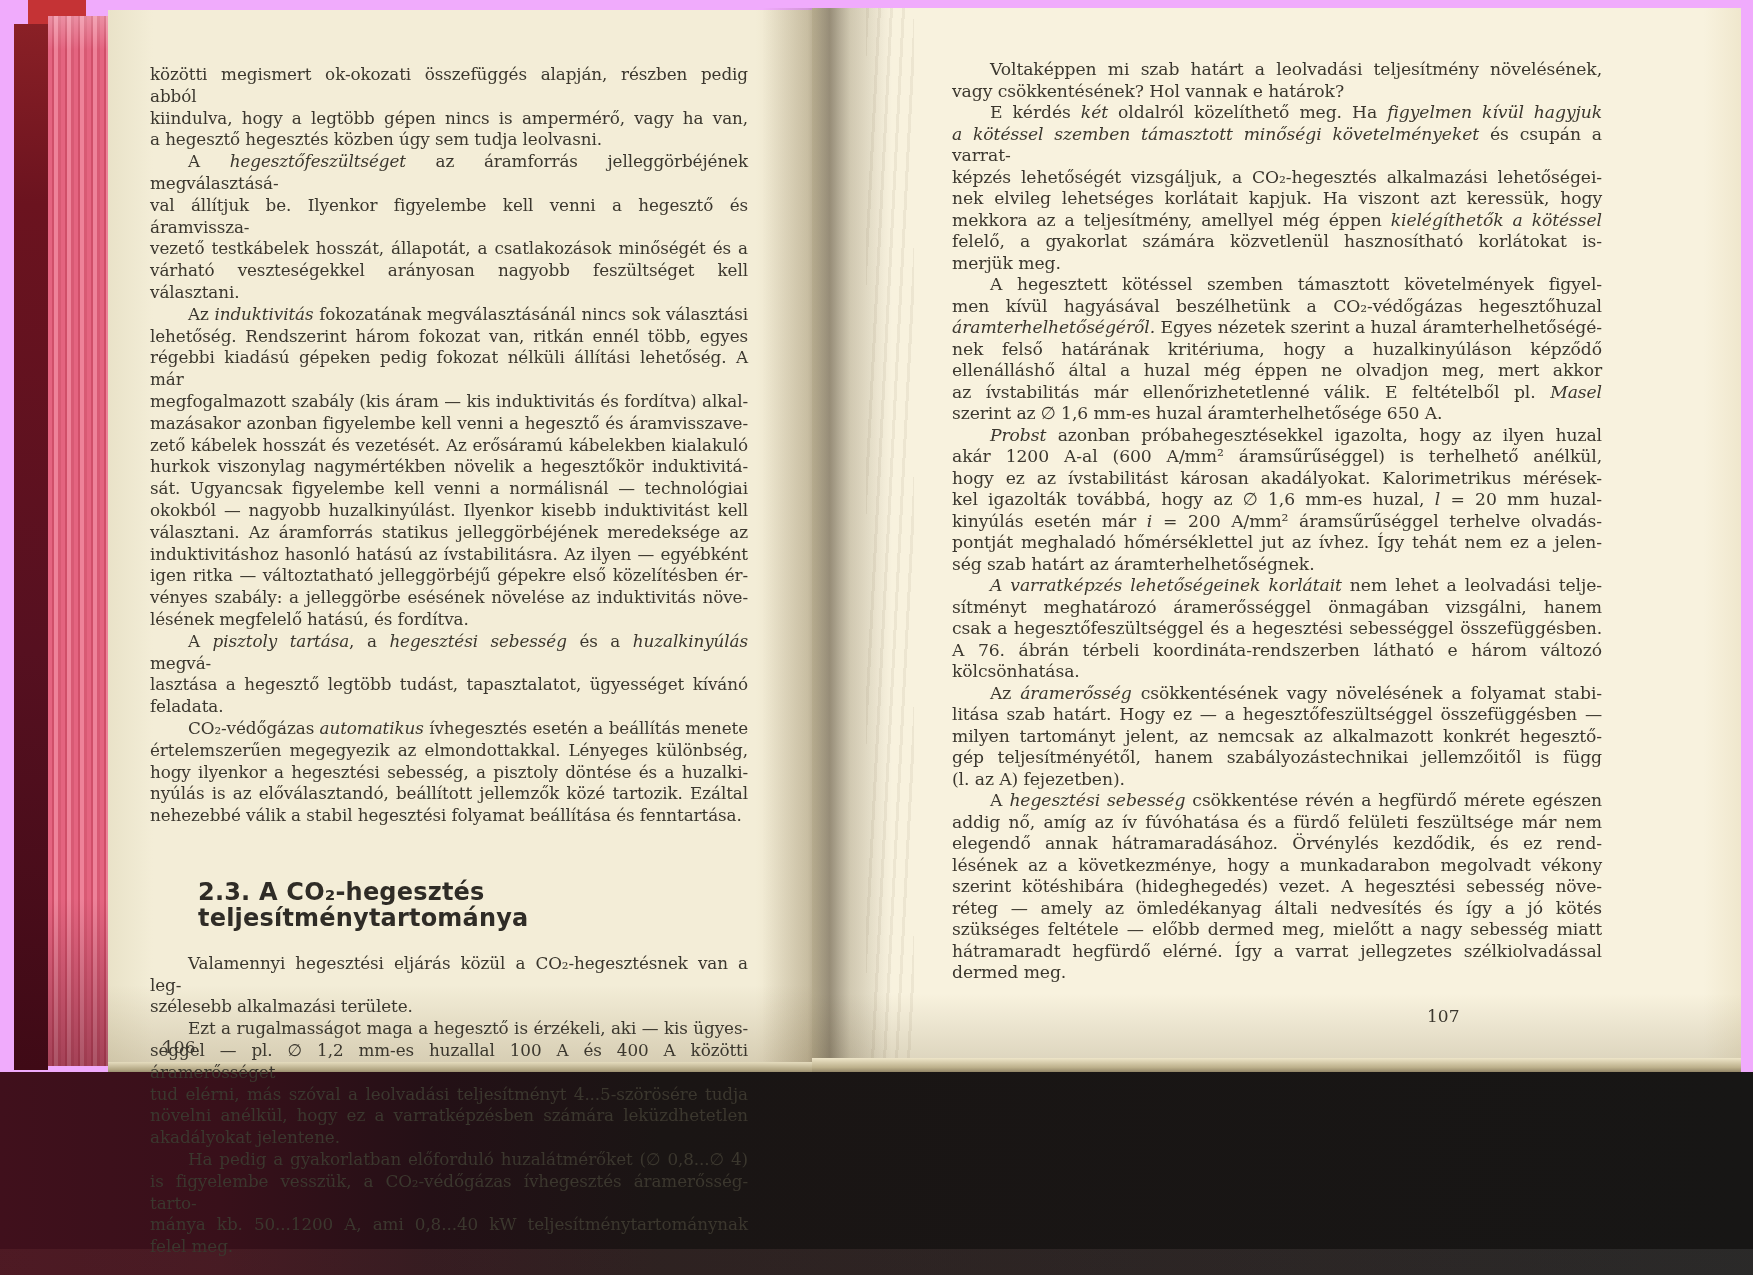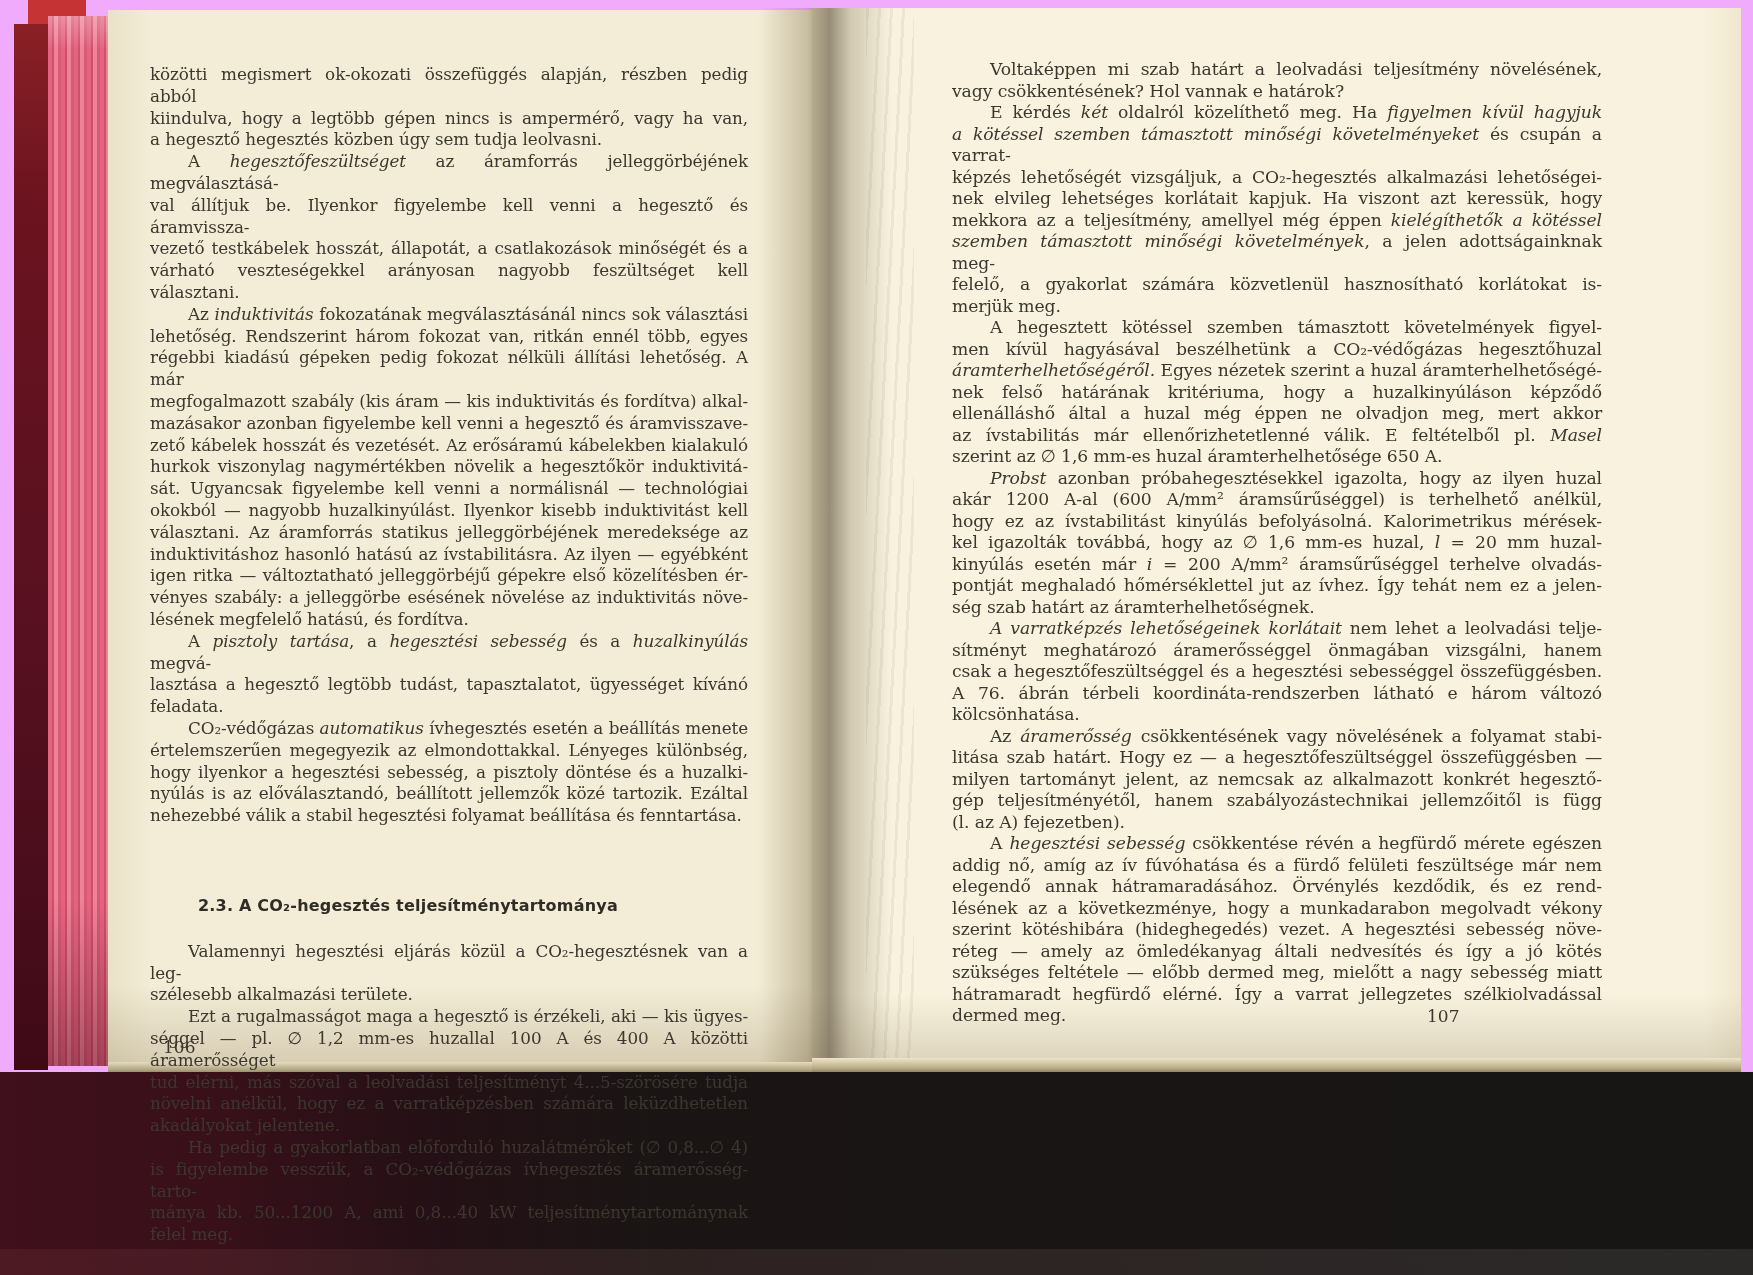--- a/index.html
+++ b/index.html
@@ -38,21 +38,21 @@
 
   
   .page-text{position:absolute;color:#3b372e;letter-spacing:-0.1px;}
   #left-col{left:150px;top:64px;width:598px;font-size:16.8px;line-height:21.8px;}
   #right-col{left:952px;top:59px;width:650px;font-size:17.2px;line-height:21.5px;}
   .line{text-align:justify;text-align-last:justify;}
   .line.last{text-align-last:left;}
   .line.indent{text-indent:38px;}
   .it{font-style:italic;}
   .heading{font-family:"DejaVu Sans","Liberation Sans",sans-serif;font-weight:700;
-      font-size:16px;line-height:26px;margin:66px 0 22px 48px;color:#2f2c26;letter-spacing:.2px;}
+      font-size:24px;line-height:26px;margin:52px 0 22px 48px;color:#2f2c26;letter-spacing:.2px;}
   .heading .line{text-align:left;text-align-last:left;}
   .pagenum{position:absolute;font-size:17px;color:#3b372e;}
   #page-num-left{left:163px;top:1037px;}
   #page-num-right{left:1427px;top:1006px;}
 </style>
 </head>
 <body>
 
 <div class="scan">
   <div class="red-patch"></div>
@@ -131,37 +131,36 @@
       <div class="para">
         <div class="line indent"><span>Voltaképpen mi szab határt a leolvadási teljesítmény növelésének,</span></div>
         <div class="line last"><span>vagy csökkentésének? Hol vannak e határok?</span></div>
       </div>
       <div class="para">
         <div class="line indent"><span>E kérdés </span><span class="it">két</span><span> oldalról közelíthető meg. Ha </span><span class="it">figyelmen kívül hagyjuk</span></div>
         <div class="line"><span class="it">a kötéssel szemben támasztott minőségi követelményeket</span><span> és csupán a varrat-</span></div>
         <div class="line"><span>képzés lehetőségét vizsgáljuk, a CO₂-hegesztés alkalmazási lehetőségei-</span></div>
         <div class="line"><span>nek elvileg lehetséges korlátait kapjuk. Ha viszont azt keressük, hogy</span></div>
         <div class="line"><span>mekkora az a teljesítmény, amellyel még éppen </span><span class="it">kielégíthetők a kötéssel</span></div>
-        <div class="line"><span class="it">szemben támasztott minőségi követelmények</span><span>, a jelen adottságainknak meg-</span></div>
         <div class="line"><span>felelő, a gyakorlat számára közvetlenül hasznosítható korlátokat is-</span></div>
         <div class="line last"><span>merjük meg.</span></div>
       </div>
       <div class="para">
         <div class="line indent"><span>A hegesztett kötéssel szemben támasztott követelmények figyel-</span></div>
         <div class="line"><span>men kívül hagyásával beszélhetünk a CO₂-védőgázas hegesztőhuzal</span></div>
         <div class="line"><span class="it">áramterhelhetőségéről.</span><span> Egyes nézetek szerint a huzal áramterhelhetőségé-</span></div>
         <div class="line"><span>nek felső határának kritériuma, hogy a huzalkinyúláson képződő</span></div>
         <div class="line"><span>ellenálláshő által a huzal még éppen ne olvadjon meg, mert akkor</span></div>
         <div class="line"><span>az ívstabilitás már ellenőrizhetetlenné válik. E feltételből pl. </span><span class="it">Masel</span></div>
         <div class="line last"><span>szerint az ∅ 1,6 mm-es huzal áramterhelhetősége 650 A.</span></div>
       </div>
       <div class="para">
         <div class="line indent"><span class="it">Probst</span><span> azonban próbahegesztésekkel igazolta, hogy az ilyen huzal</span></div>
         <div class="line"><span>akár 1200 A-al (600 A/mm² áramsűrűséggel) is terhelhető anélkül,</span></div>
-        <div class="line"><span>hogy ez az ívstabilitást kinyúlás befolyásolná. Kalorimetrikus mérések-</span></div>
+        <div class="line"><span>hogy ez az ívstabilitást károsan akadályokat. Kalorimetrikus mérések-</span></div>
         <div class="line"><span>kel igazolták továbbá, hogy az ∅ 1,6 mm-es huzal, </span><span class="it">l</span><span> = 20 mm huzal-</span></div>
         <div class="line"><span>kinyúlás esetén már </span><span class="it">i</span><span> = 200 A/mm² áramsűrűséggel terhelve olvadás-</span></div>
         <div class="line"><span>pontját meghaladó hőmérséklettel jut az ívhez. Így tehát nem ez a jelen-</span></div>
         <div class="line last"><span>ség szab határt az áramterhelhetőségnek.</span></div>
       </div>
       <div class="para">
         <div class="line indent"><span class="it">A varratképzés lehetőségeinek korlátait</span><span> nem lehet a leolvadási telje-</span></div>
         <div class="line"><span>sítményt meghatározó áramerősséggel önmagában vizsgálni, hanem</span></div>
         <div class="line"><span>csak a hegesztőfeszültséggel és a hegesztési sebességgel összefüggésben.</span></div>
         <div class="line"><span>A 76. ábrán térbeli koordináta-rendszerben látható e három változó</span></div>

